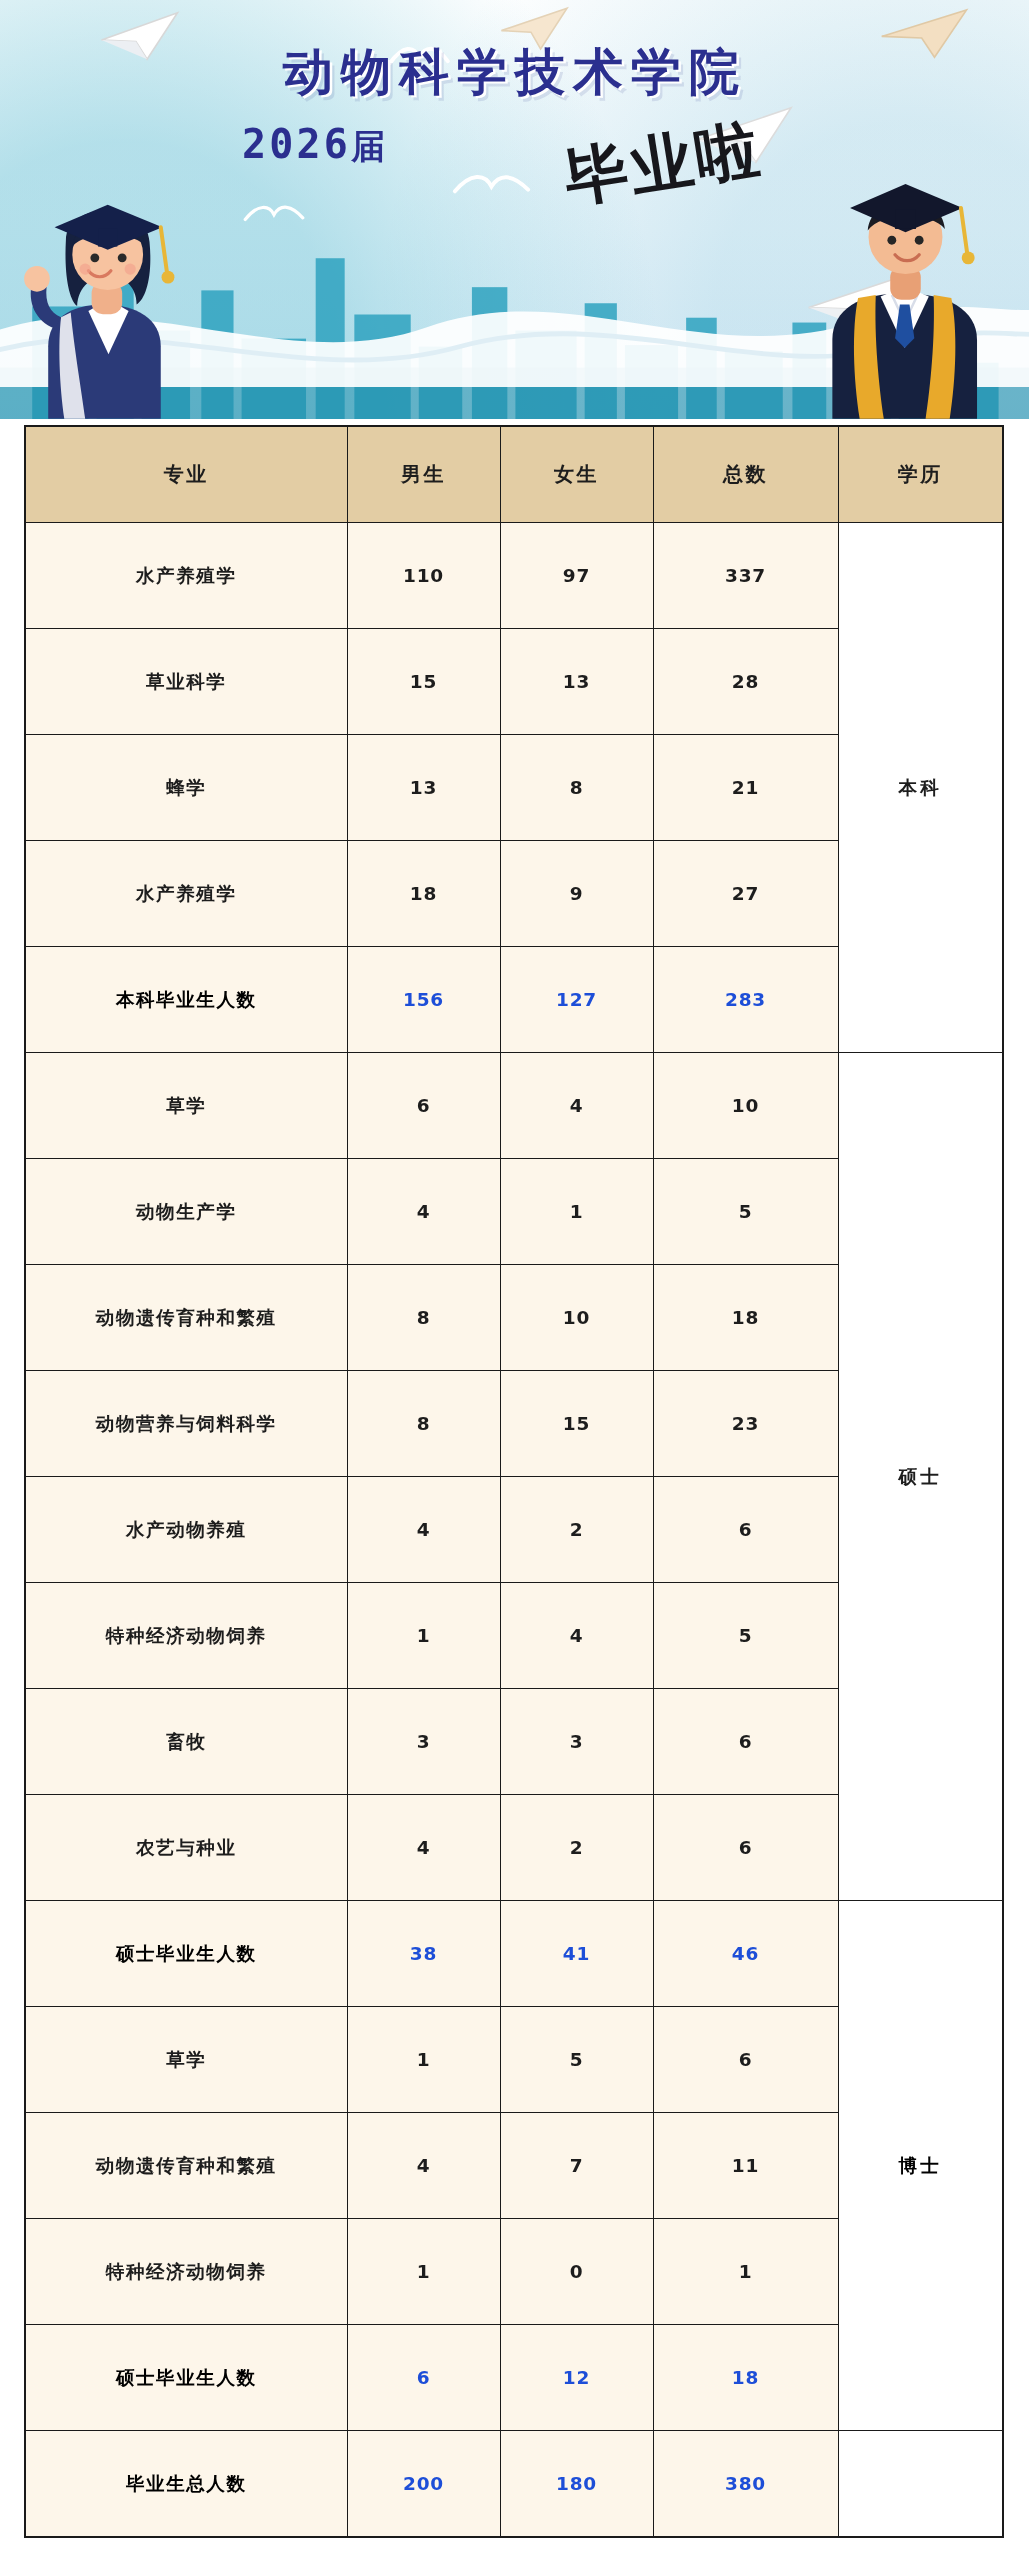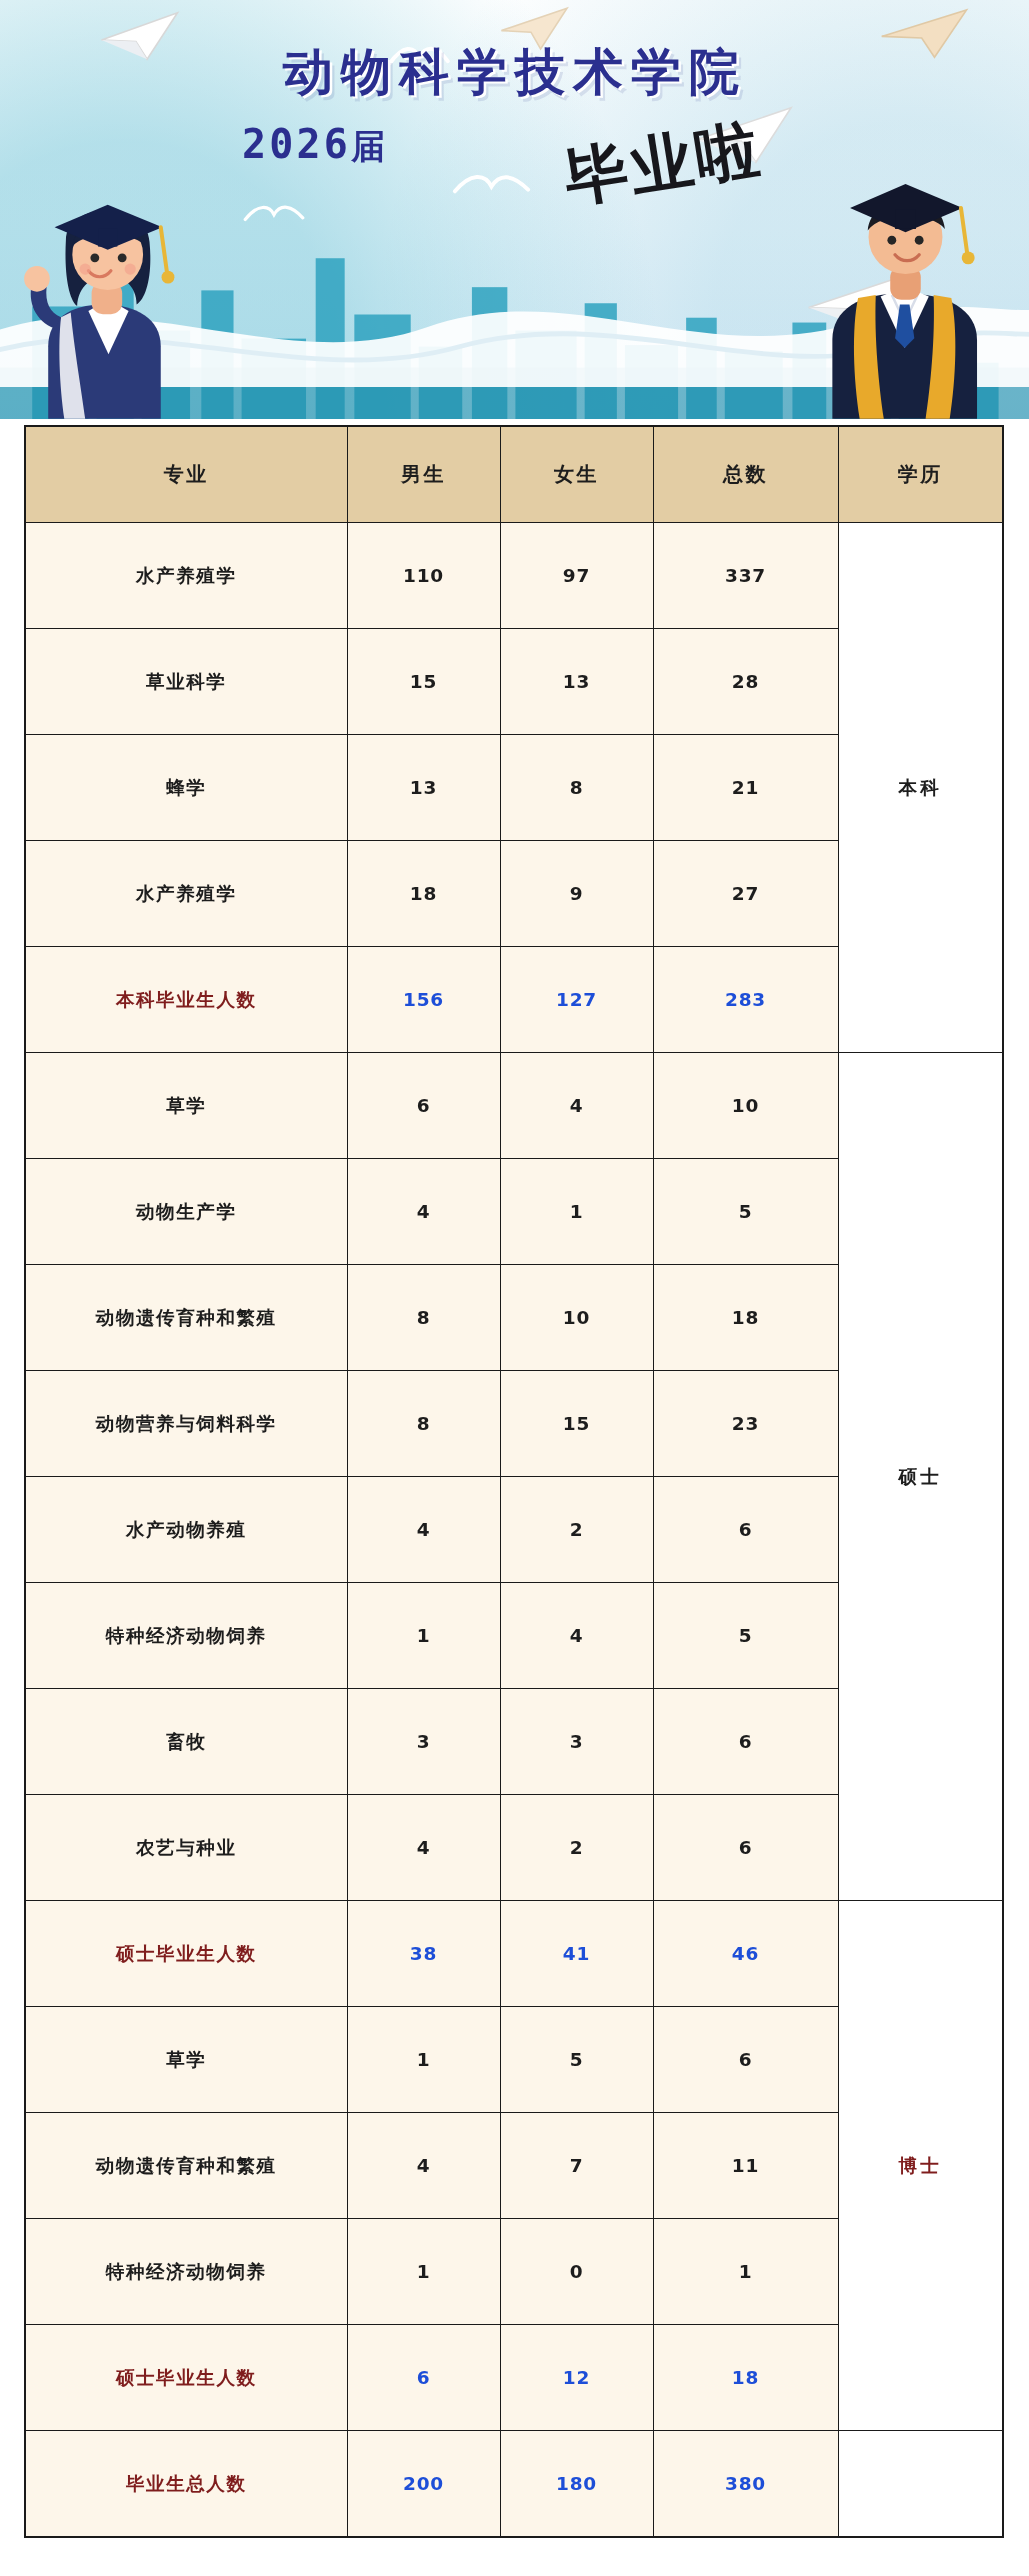--- a/index.html
+++ b/index.html
@@ -129,21 +129,21 @@
   table.grad thead th {
     background: #e3cda4;
     height: 95px;
     font-size: 20px;
     letter-spacing: 2.4px;
   }
   table.grad tbody td {
     background: #fdf6ea;
   }
   td.num { font-size: 20px; letter-spacing: 0.8px; margin-top: 38px; }
-  tr.total td { color: #7f1d1d; }
+  tr.total td { color: #000000; }
   tr.total td.num { color: #1d4ed8; }
   td.level {
     background: #ffffff !important;
     font-size: 21px;
     letter-spacing: 3.2px;
   }
   td.major { letter-spacing: 1.6px; }
   .col-major { width: 322px; }
   .col-m { width: 153px; }
   .col-f { width: 153px; }

